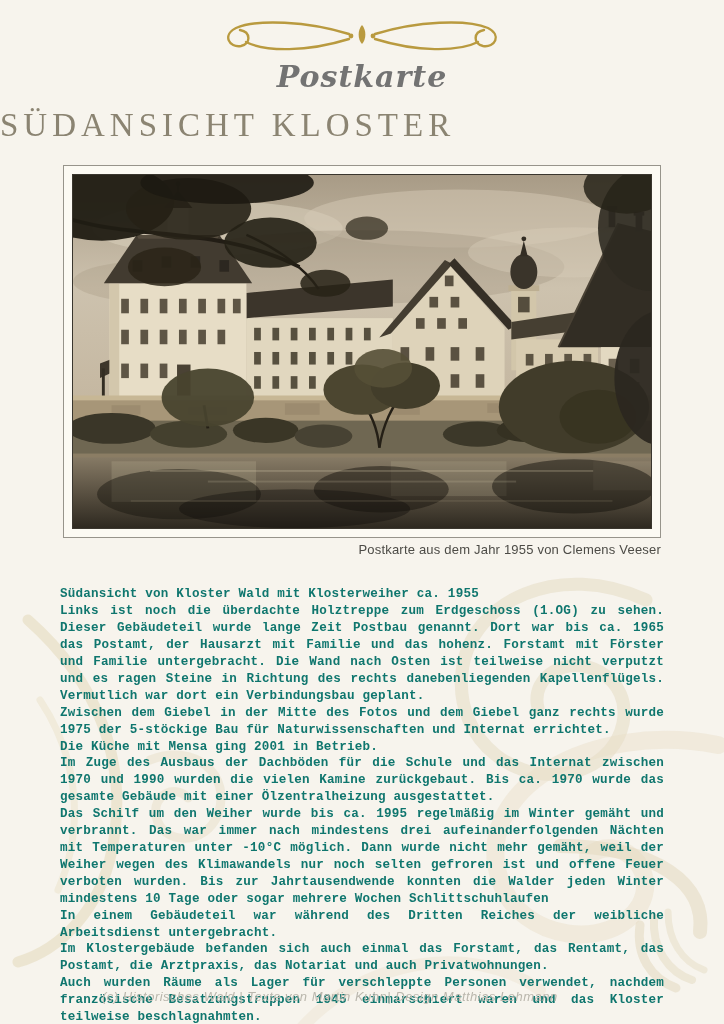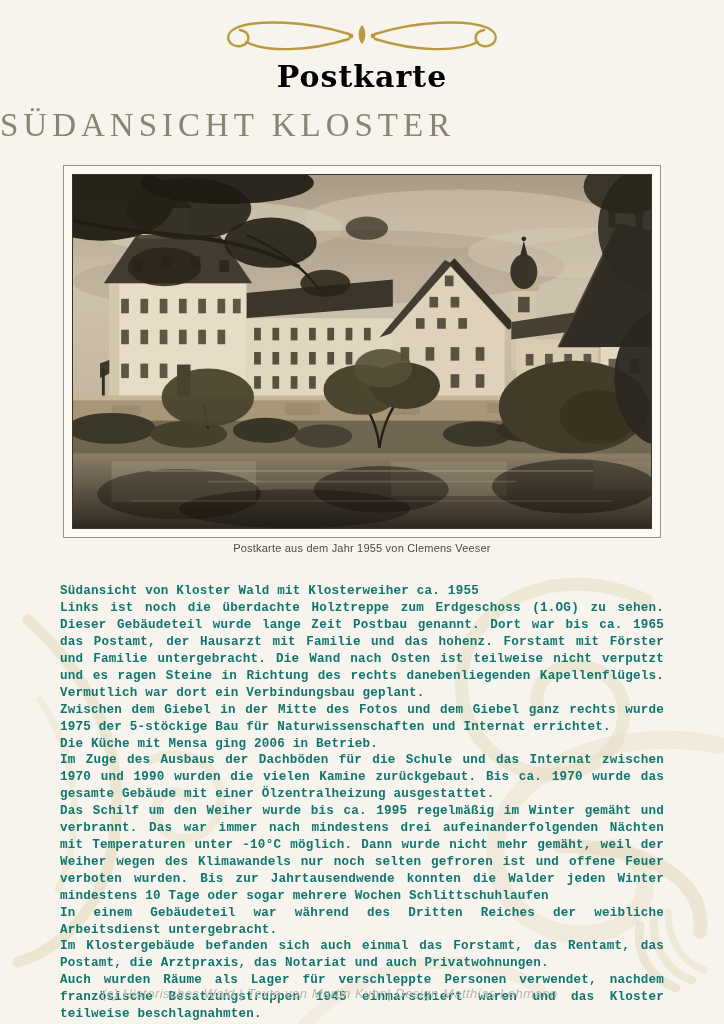--- a/index.html
+++ b/index.html
@@ -13,23 +13,24 @@
     font-family:"Liberation Serif", serif;
   }
   .watermark{position:absolute;inset:0;z-index:0;pointer-events:none;}
   .content{position:relative;z-index:1;}
 
   .ornament{display:block;margin:16px auto 0;}
   .brand{
     text-align:center;
     font-family:"DejaVu Serif", serif;
     font-weight:700;
+    font-style:italic;
     font-size:30px;
     letter-spacing:1px;
-    color:#000000;
+    color:#737373;
     margin-top:2px;
     line-height:1.1;
   }
   .page-title{
     text-align:left;
     font-family:"Liberation Serif", serif;
     font-weight:400;
     font-size:33px;
     letter-spacing:5px;
     color:#8b8472;
@@ -40,23 +41,23 @@
     width:580px;
     margin:13px auto 0;
     border:1px solid #97948b;
     background:#fcfaf3;
     padding:8px;
   }
   .photo-frame svg{display:block;border:1px solid #3a362e;}
   .photo-caption{
     width:598px;
     margin:4px auto 0;
-    text-align:center;
+    text-align:right;
     font-family:"Liberation Sans", sans-serif;
-    font-size:11px;
+    font-size:13px;
     letter-spacing:.2px;
     color:#4c4b46;
   }
   .article{
     width:604px;
     margin:29px auto 0;
     font-family:Liberation Mono, monospace;
     font-weight:600;
     font-size:12.6px;
     line-height:16.9px;
@@ -312,21 +313,21 @@
         <ellipse cx="575" cy="12" rx="45" ry="28" fill="#272319" opacity="0.85"></ellipse>
       </svg>
     </figure>
 
     <div class="photo-caption">Postkarte aus dem Jahr 1955 von Clemens Veeser</div>
 
     <div class="article">
       <p>Südansicht von Kloster Wald mit Klosterweiher ca. 1955</p>
       <p>Links ist noch die überdachte Holztreppe zum Erdgeschoss (1.OG) zu sehen. Dieser Gebäudeteil wurde lange Zeit Postbau genannt. Dort war bis ca. 1965 das Postamt, der Hausarzt mit Familie und das hohenz. Forstamt mit Förster und Familie untergebracht. Die Wand nach Osten ist teilweise nicht verputzt und es ragen Steine in Richtung des rechts danebenliegenden Kapellenflügels. Vermutlich war dort ein Verbindungsbau geplant.</p>
       <p>Zwischen dem Giebel in der Mitte des Fotos und dem Giebel ganz rechts wurde 1975 der 5-stöckige Bau für Naturwissenschaften und Internat errichtet.</p>
-      <p>Die Küche mit Mensa ging 2006 in Betrieb.</p>
+      <p>Die Küche mit Mensa ging 2001 in Betrieb.</p>
       <p>Im Zuge des Ausbaus der Dachböden für die Schule und das Internat zwischen 1970 und 1990 wurden die vielen Kamine zurückgebaut. Bis ca. 1970 wurde das gesamte Gebäude mit einer Ölzentralheizung ausgestattet.</p>
       <p>Das Schilf um den Weiher wurde bis ca. 1995 regelmäßig im Winter gemäht und verbrannt. Das war immer nach mindestens drei aufeinanderfolgenden Nächten mit Temperaturen unter -10°C möglich. Dann wurde nicht mehr gemäht, weil der Weiher wegen des Klimawandels nur noch selten gefroren ist und offene Feuer verboten wurden. Bis zur Jahrtausendwende konnten die Walder jeden Winter mindestens 10 Tage oder sogar mehrere Wochen Schlittschuhlaufen</p>
       <p>In einem Gebäudeteil war während des Dritten Reiches der weibliche Arbeitsdienst untergebracht.</p>
       <p>Im Klostergebäude befanden sich auch einmal das Forstamt, das Rentamt, das Postamt, die Arztpraxis, das Notariat und auch Privatwohnungen.</p>
       <p>Auch wurden Räume als Lager für verschleppte Personen verwendet, nachdem französische Besatzungstruppen 1945 einmarschiert waren und das Kloster teilweise beschlagnahmten.</p>
     </div>
 
     <div class="credit">(c) Historisches Wald | Texte von Martin Kuhn| Design Matthias Lehmann</div>
 
   </div>

